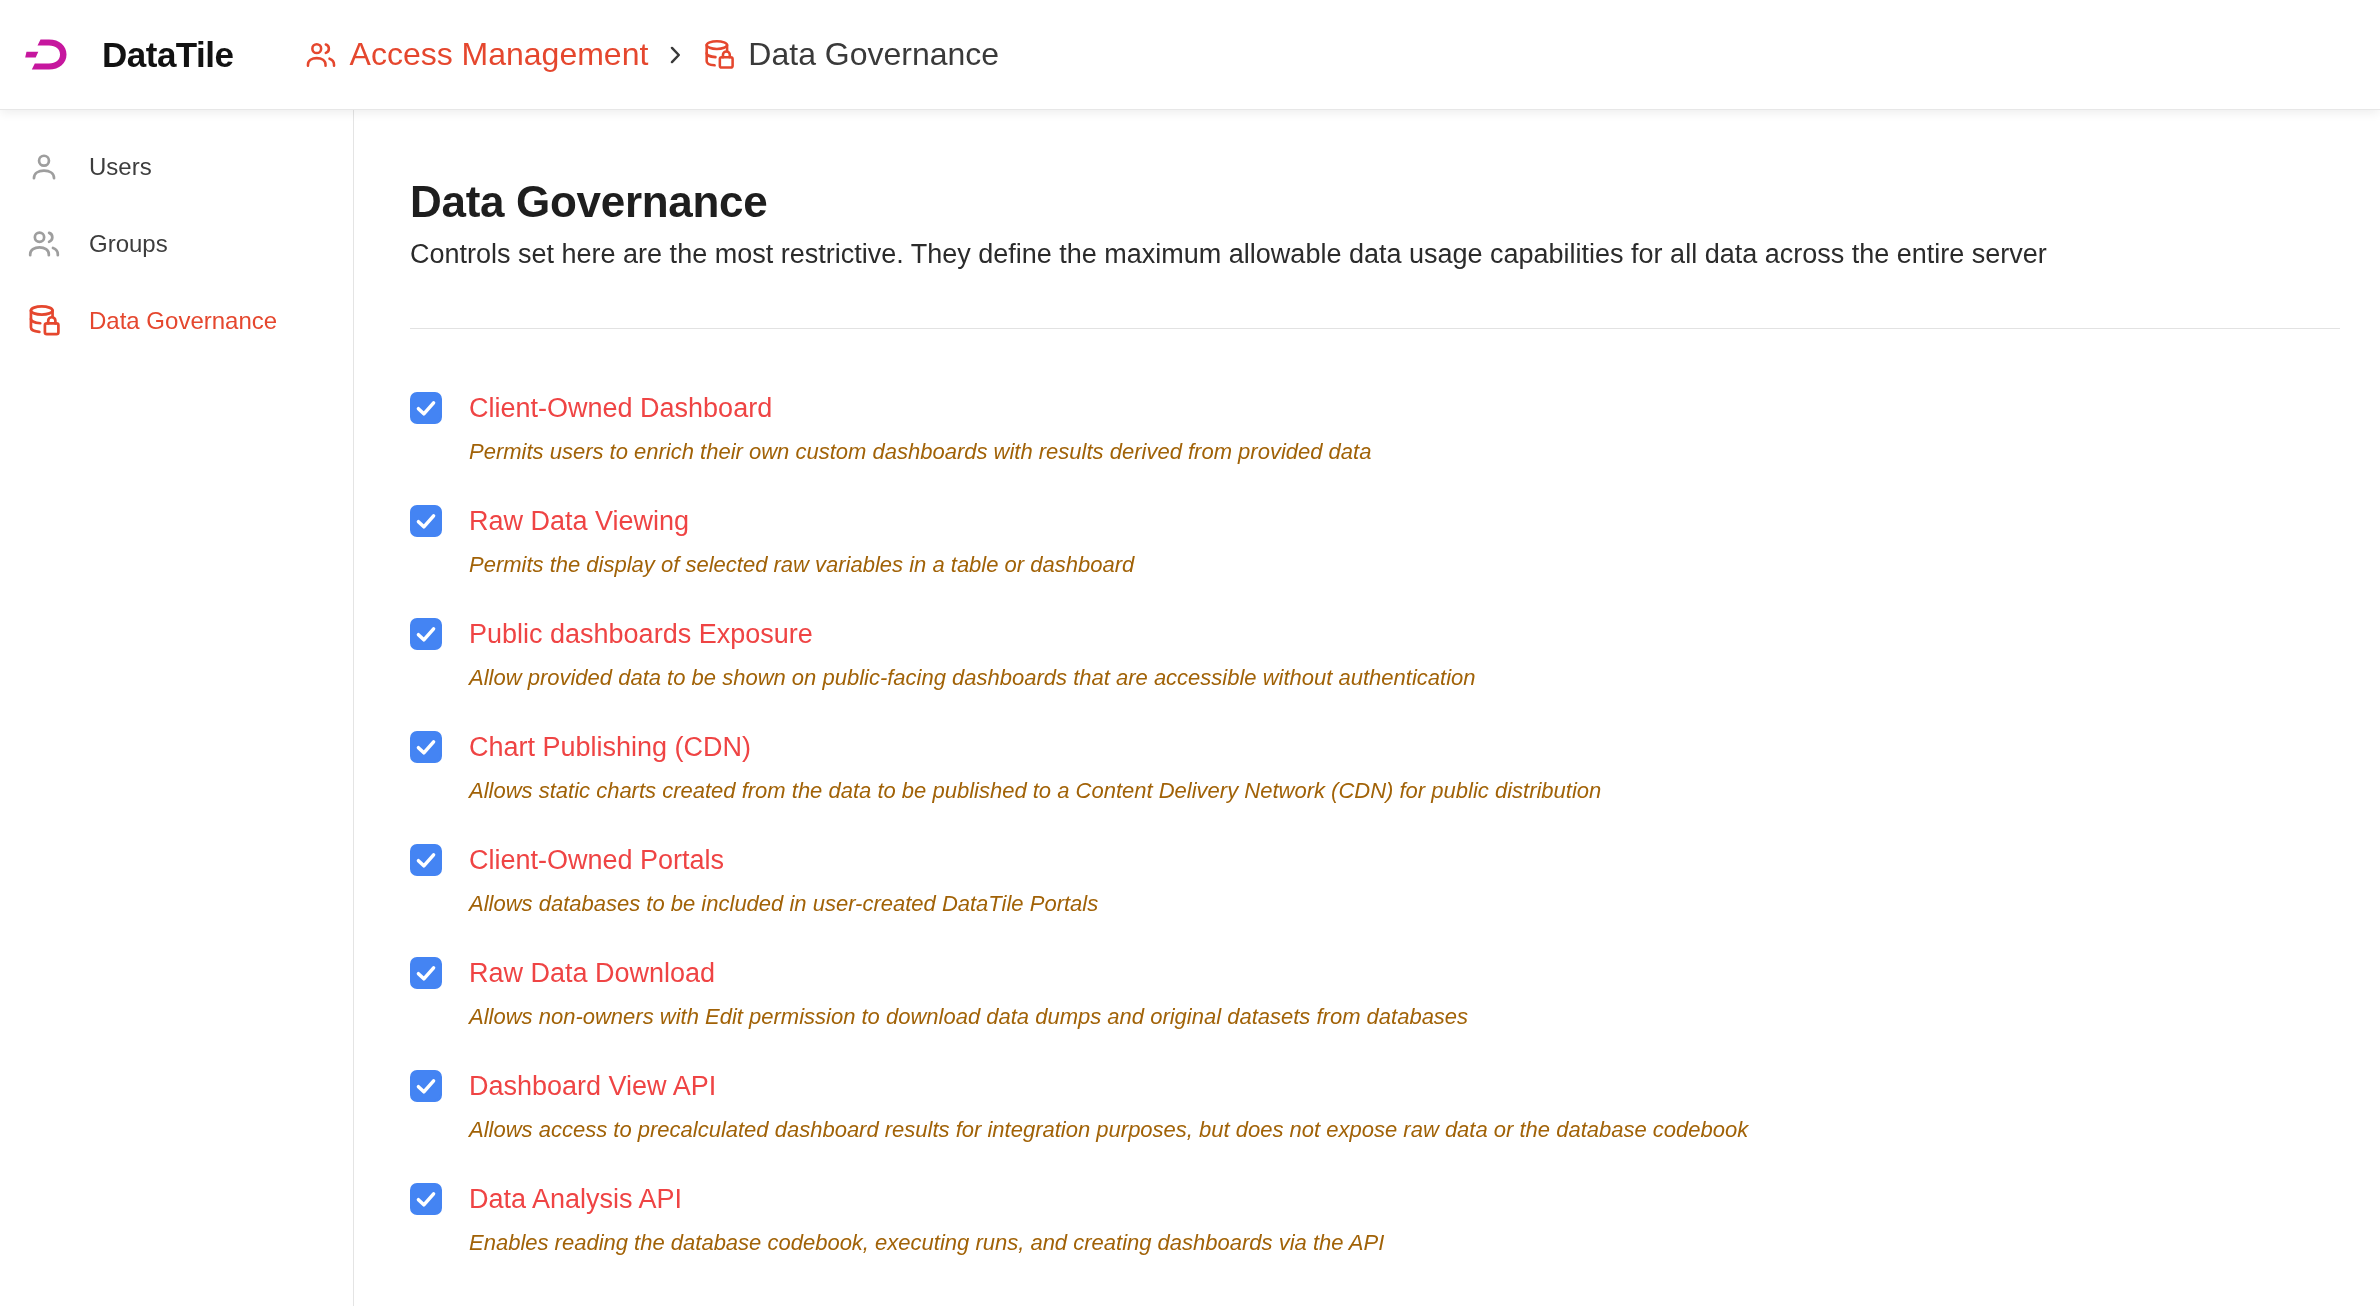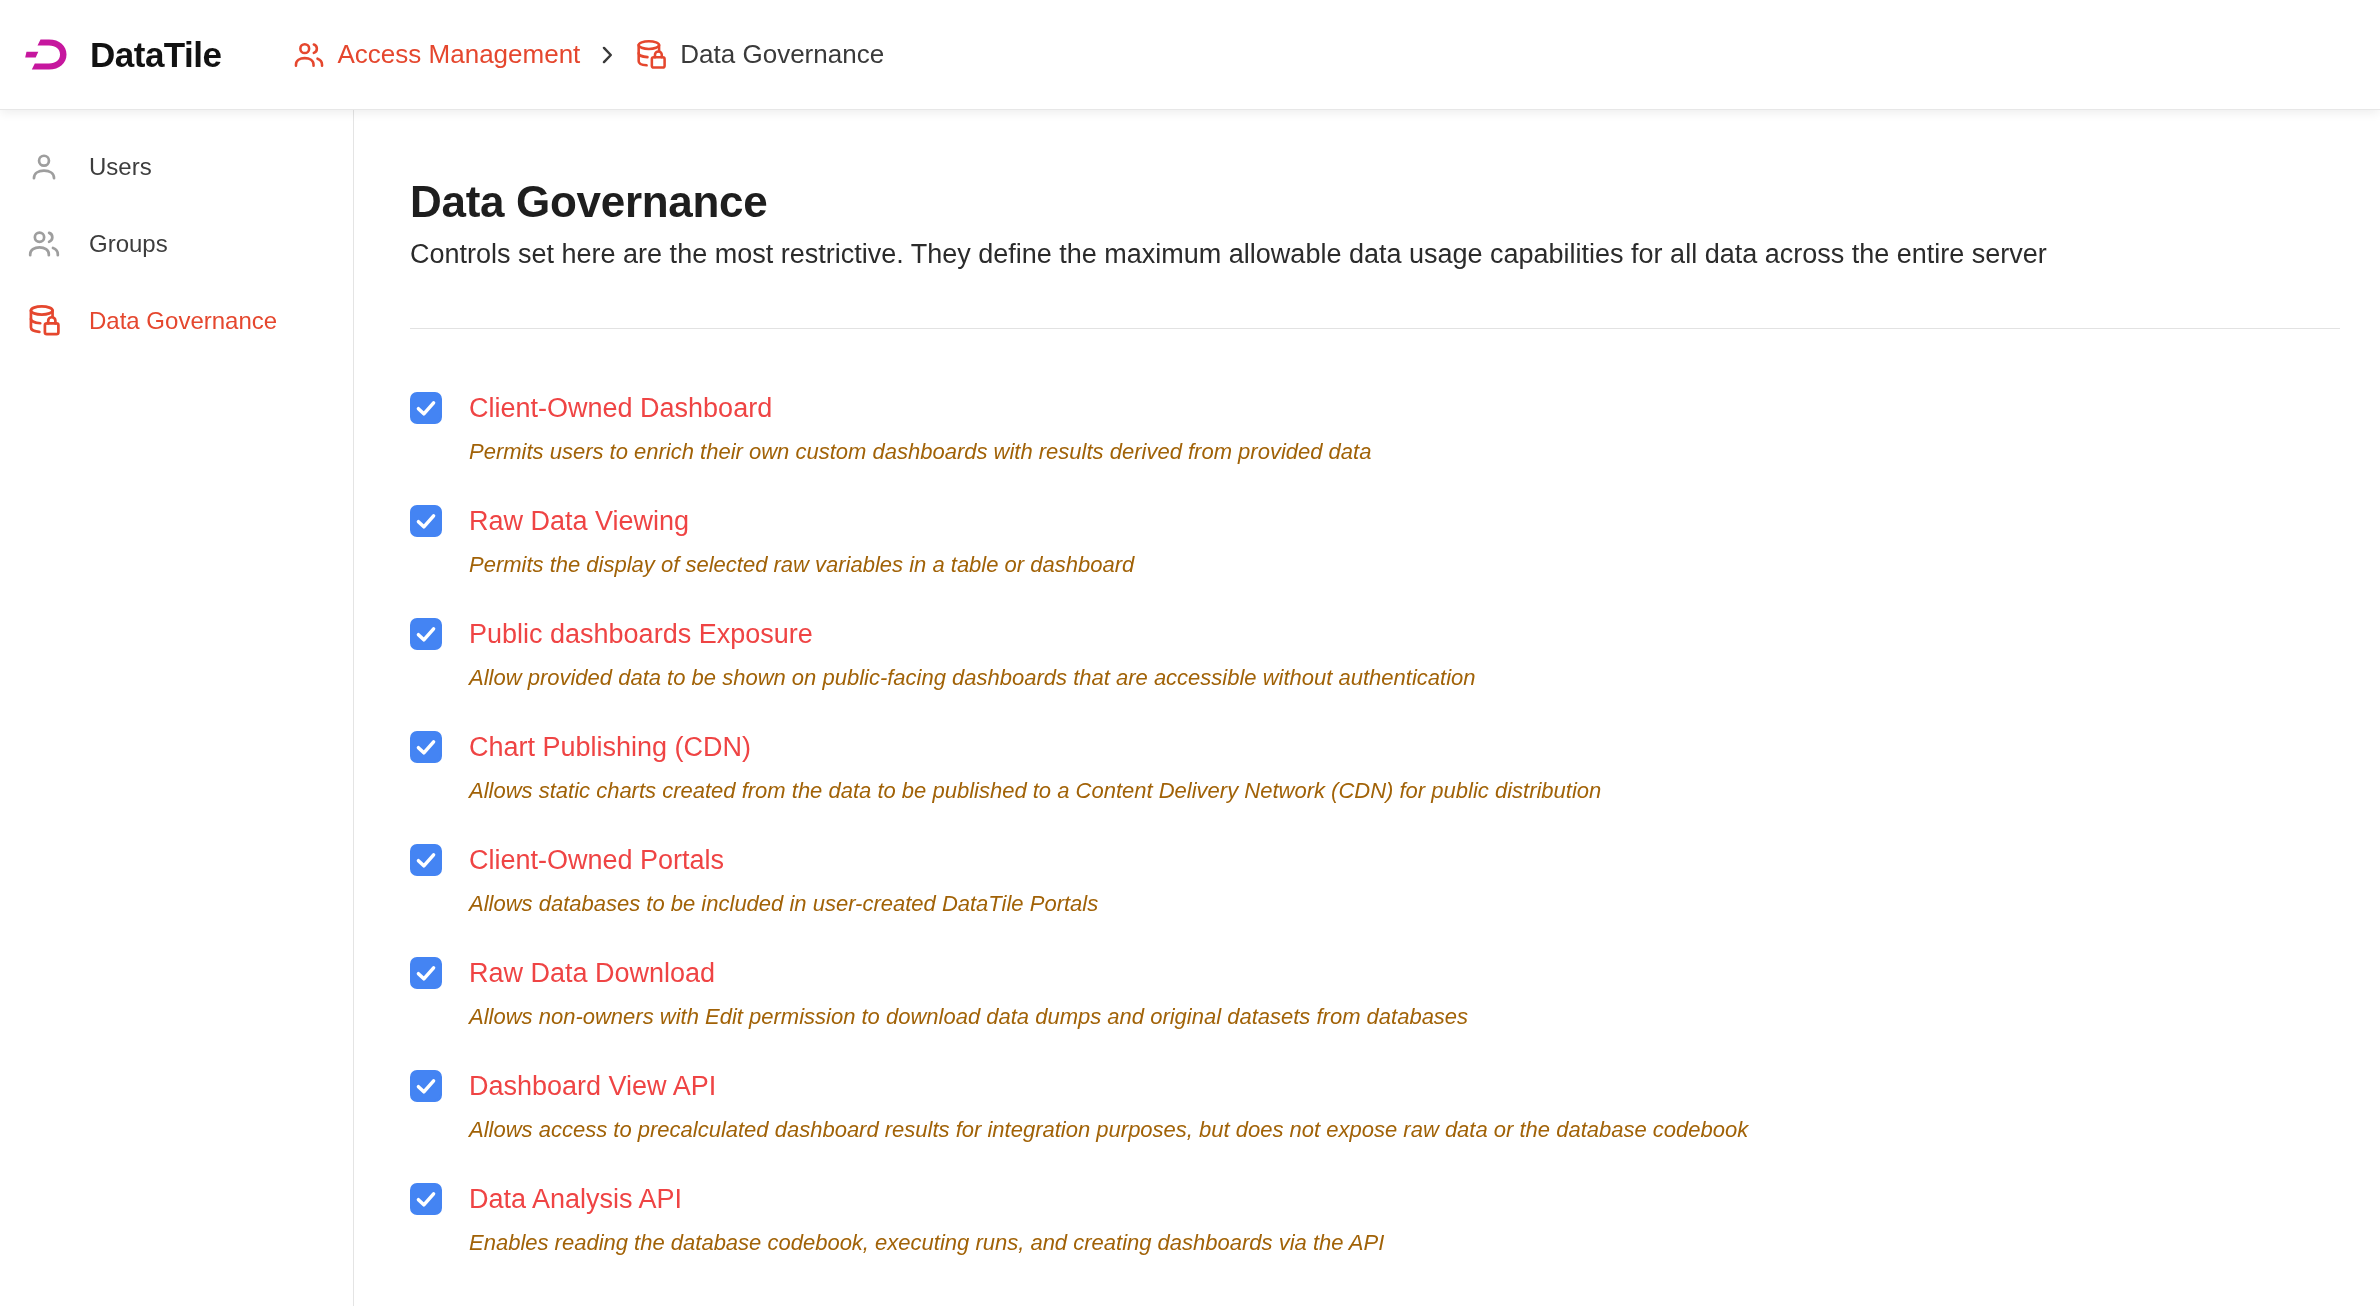--- a/index.html
+++ b/index.html
@@ -24,42 +24,42 @@
     background: #ffffff;
     display: flex;
     align-items: center;
     border-bottom: 1px solid #e7e7e7;
     box-shadow: 0 3px 10px rgba(0,0,0,0.07);
     z-index: 5;
   }
   .logo {
     display: flex;
     align-items: center;
-    gap: 20px;
+    gap: 32px;
     padding-left: 24px;
     cursor: pointer;
   }
   .logo-mark { width: 46px; height: 38px; display: block; }
   .logo-text {
     font-size: 35px;
     font-weight: 800;
     color: #121212;
     letter-spacing: -0.5px;
   }
   .breadcrumb {
     display: flex;
     align-items: center;
     margin-left: 70px;
     gap: 14px;
   }
   .crumb {
     display: flex;
     align-items: center;
     gap: 12px;
-    font-size: 26px;
+    font-size: 32px;
   }
   .crumb.accent { color: #e5472e; cursor: pointer; }
   .crumb.current { color: #3a3a3a; }
   .crumb-icon { width: 34px; height: 34px; display: block; }
   .chev { width: 26px; height: 26px; display: block; }
 
   
   .sidebar {
     position: absolute;
     top: 110px; left: 0; bottom: 0;

